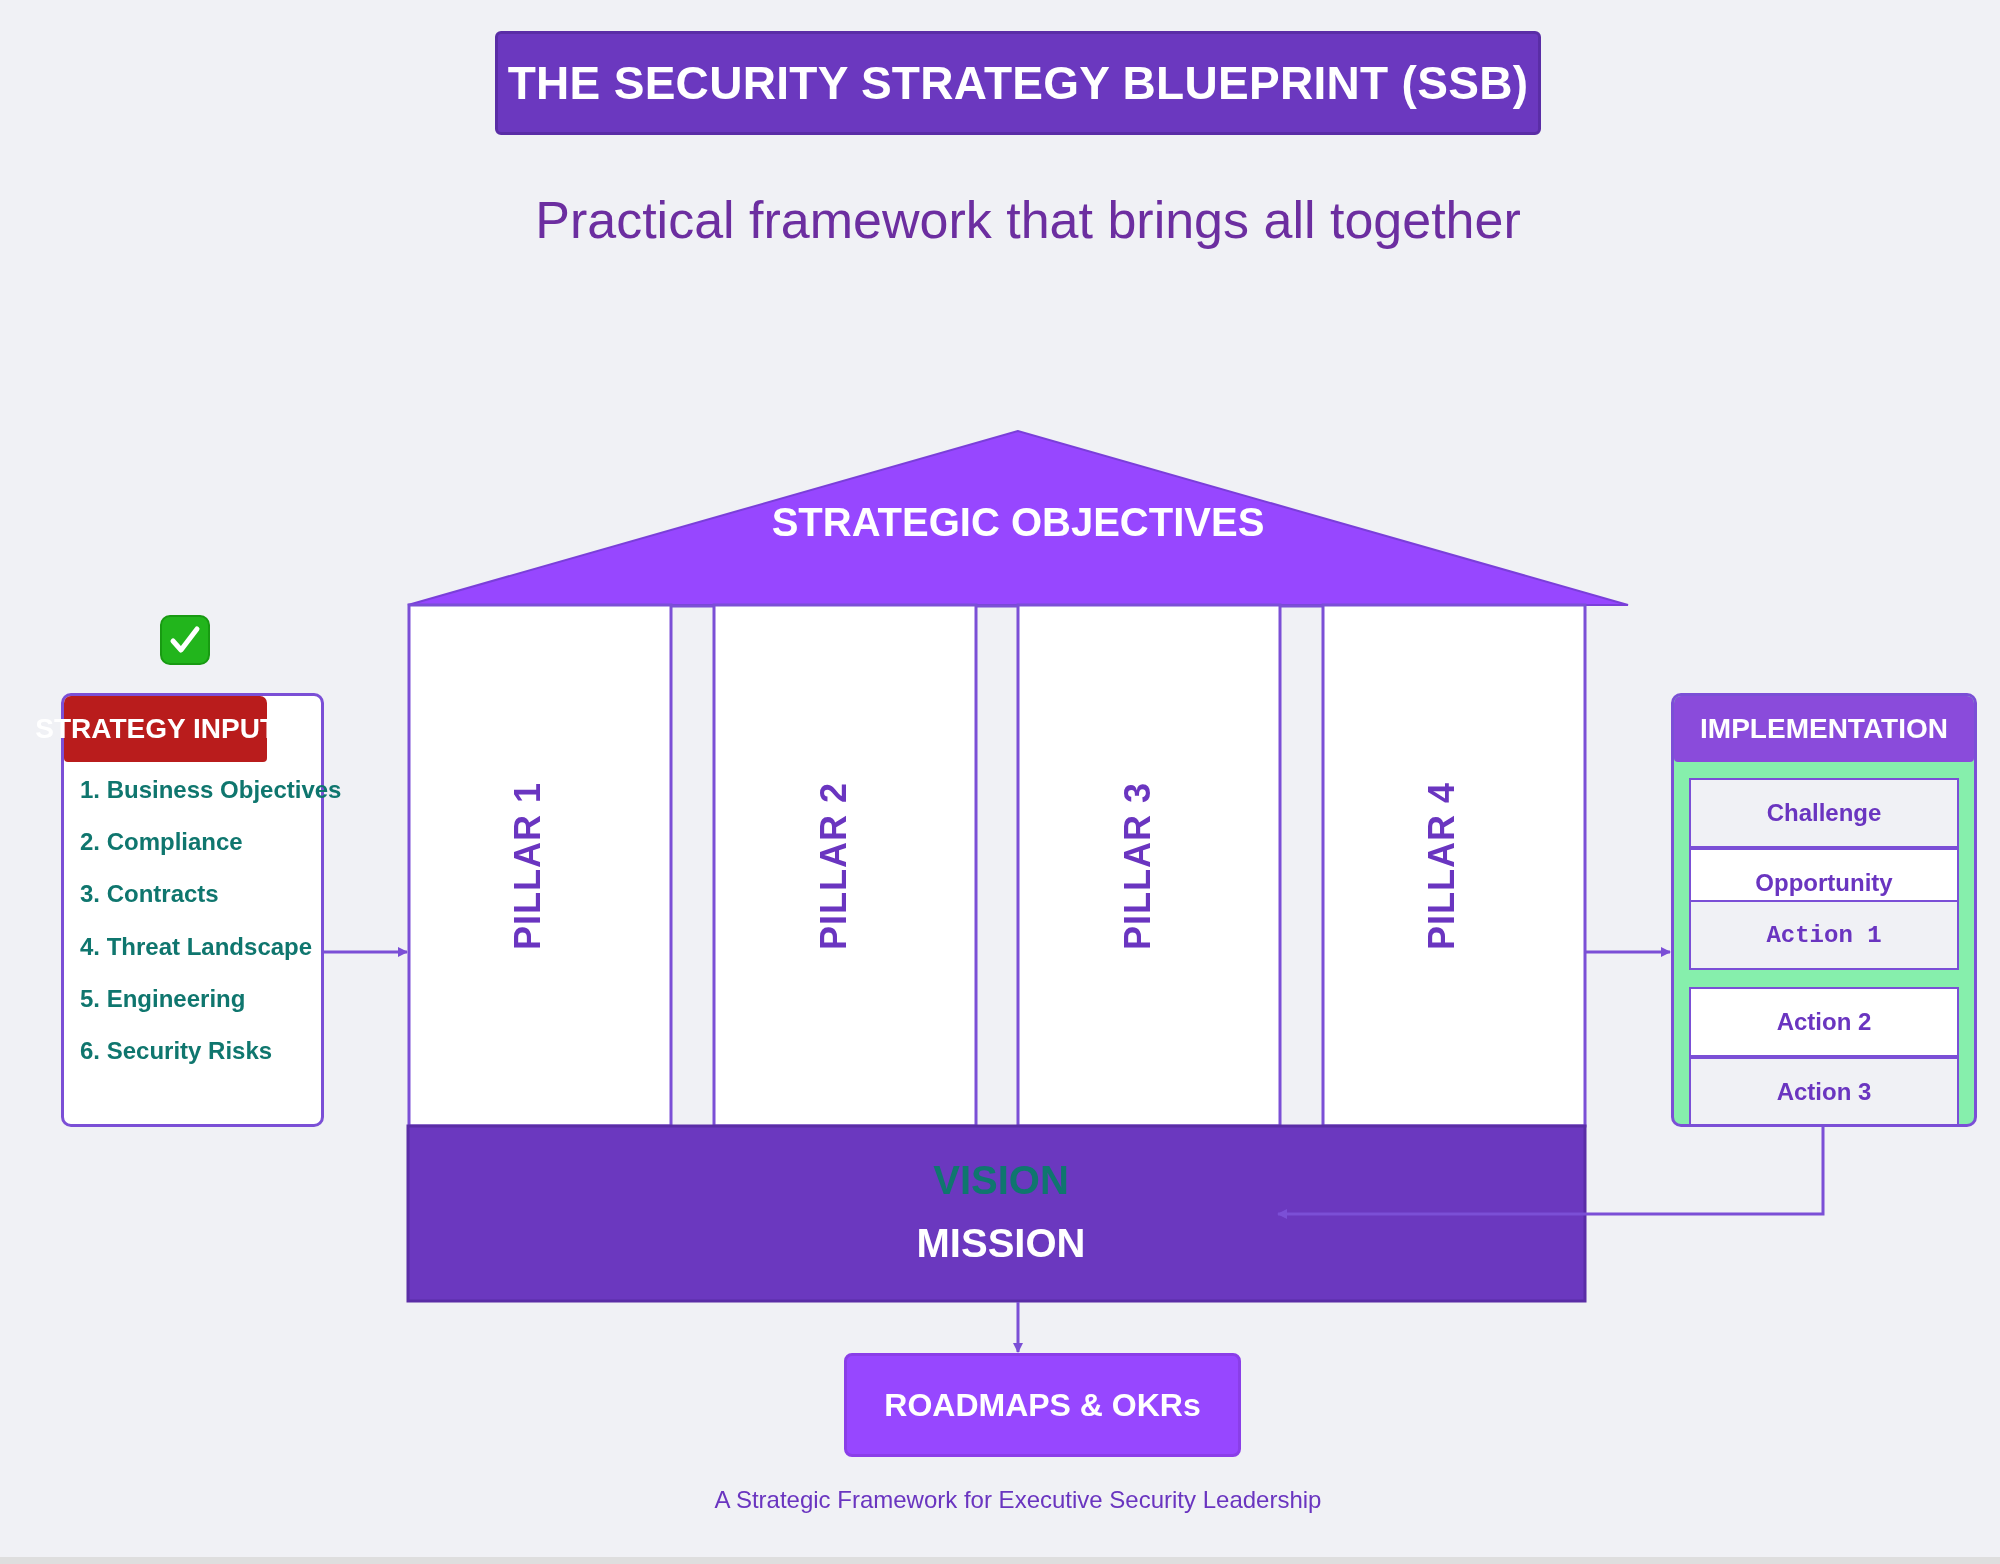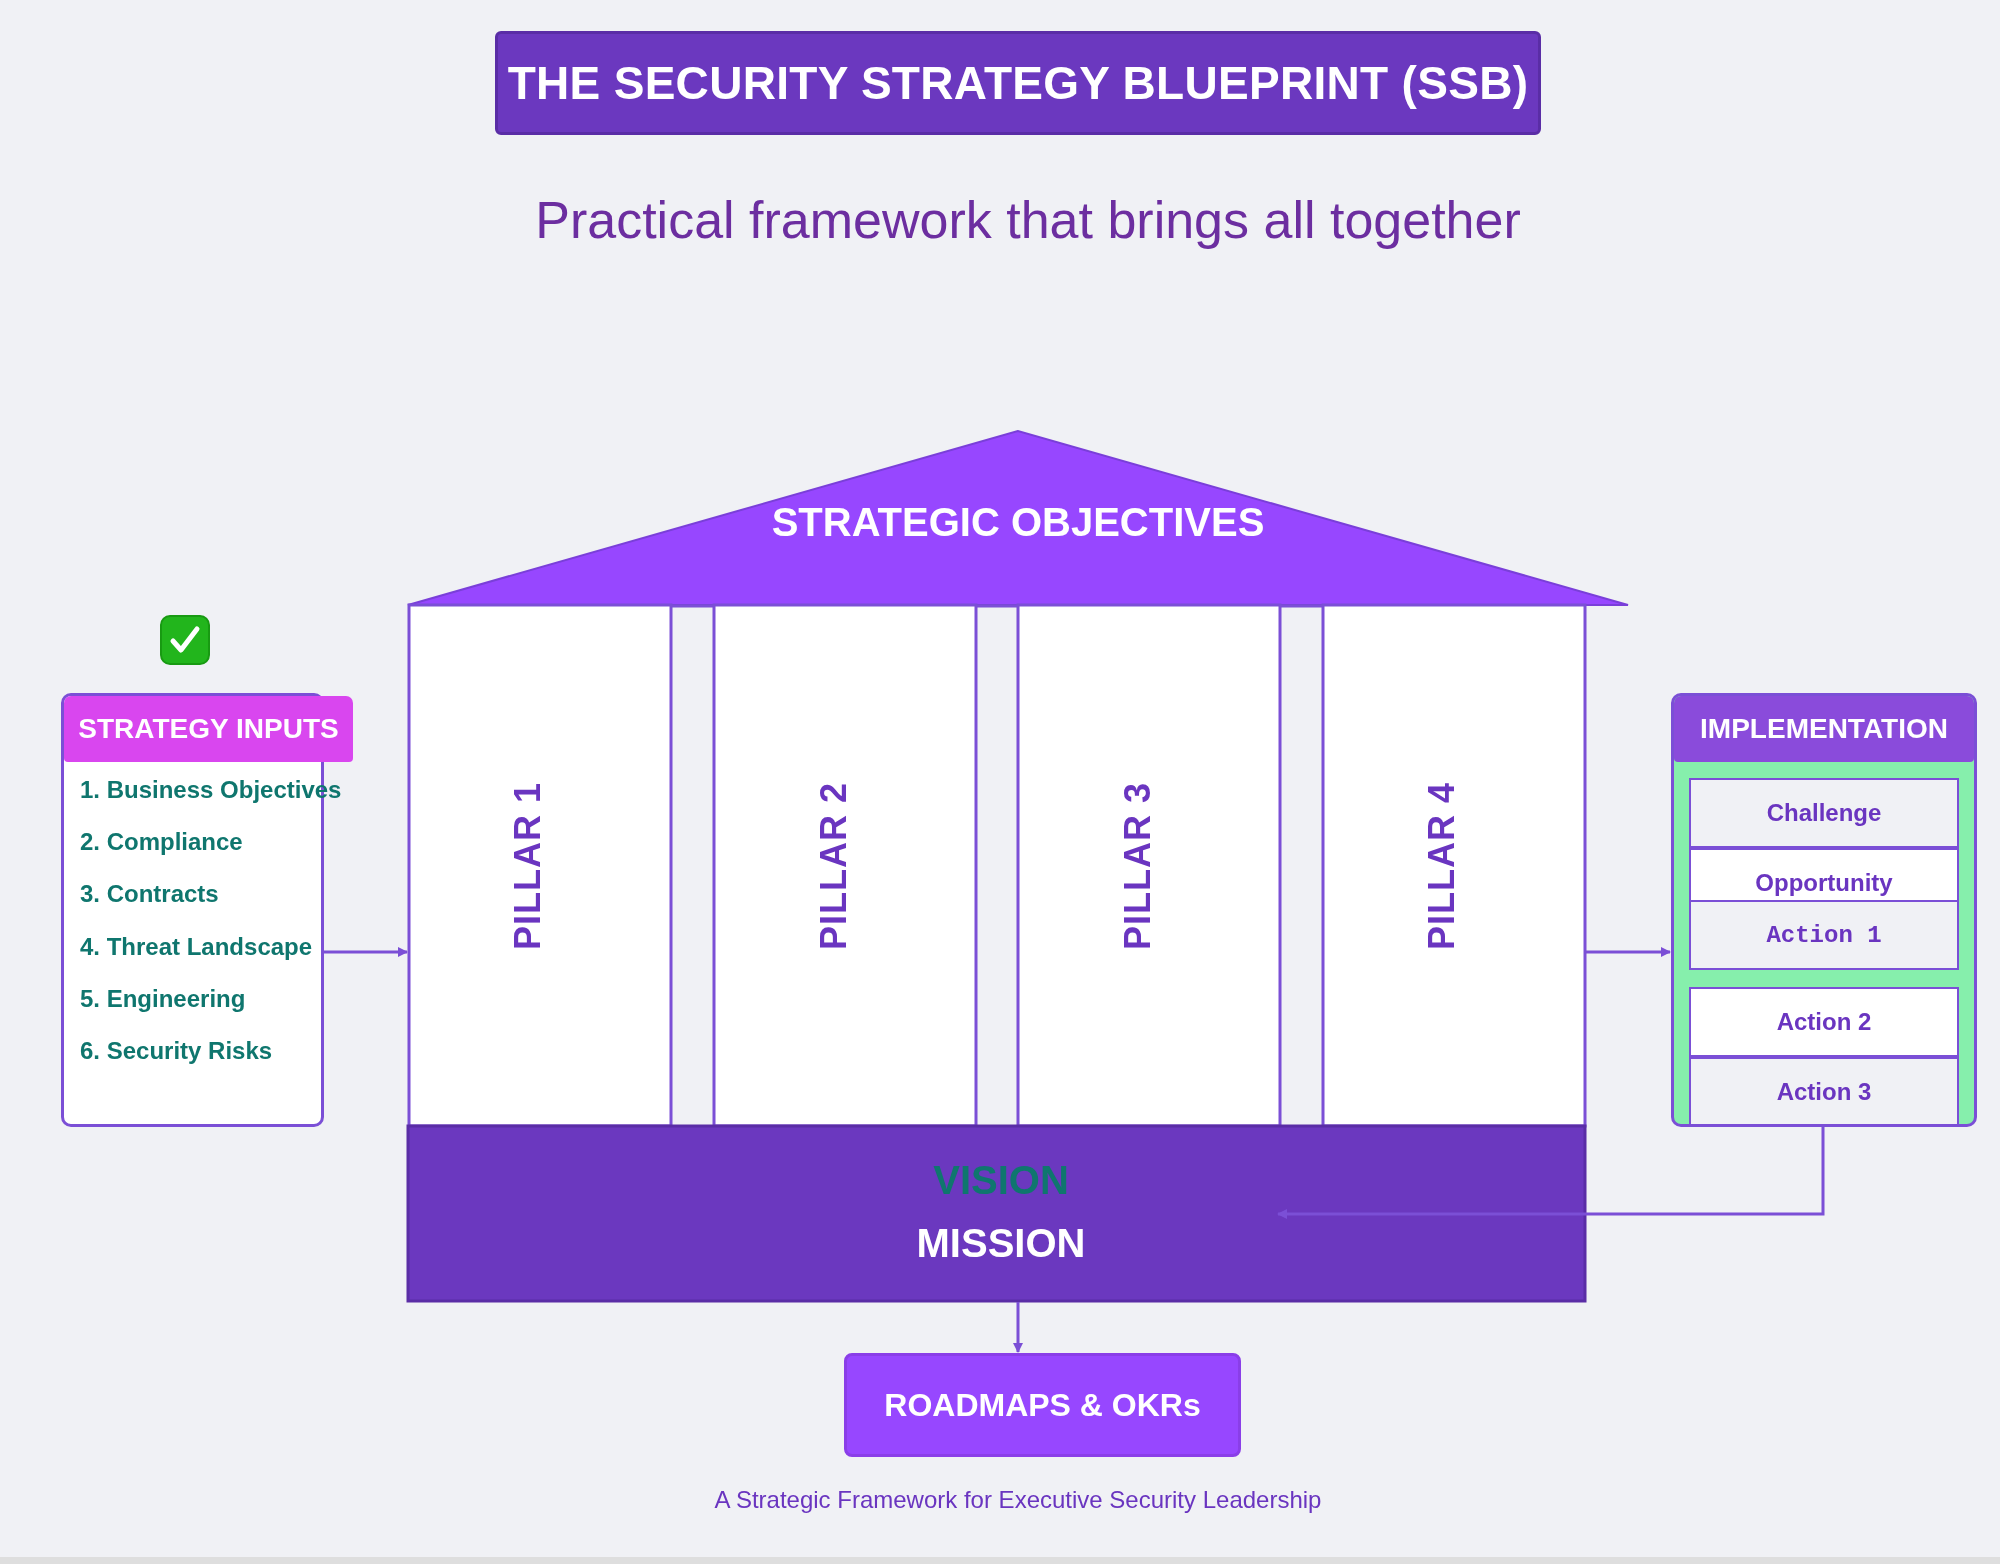--- a/index.html
+++ b/index.html
@@ -6,21 +6,21 @@
   body{width:2000px;height:1564px;background:#f0f1f5;position:relative;overflow:hidden;font-family:"Liberation Sans",sans-serif;}
   .abs{position:absolute;box-sizing:border-box;}
   #title-box{left:495px;top:31px;width:1046px;height:104px;background:#6b38bf;border:3px solid #5a2da6;border-radius:6px;display:flex;align-items:center;justify-content:center;color:#fff;font-weight:bold;font-size:46px;letter-spacing:0.3px;}
   #subtitle{left:0;top:190px;width:2056px;text-align:center;color:#6c2ea0;font-size:52px;}
   svg#diagram{position:absolute;left:0;top:0;}
   .pillar-label{position:absolute;color:#6a35c0;font-weight:bold;font-size:36px;white-space:nowrap;transform:translate(-50%,-50%) rotate(-90deg);letter-spacing:1px;}
   #roof-label{left:408px;top:500px;width:1220px;text-align:center;color:#fff;font-weight:bold;font-size:40px;}
   #vision-label{left:408px;top:1158px;width:1186px;text-align:center;color:#0f766e;font-weight:bold;font-size:40px;}
   #mission-label{left:408px;top:1221px;width:1186px;text-align:center;color:#fff;font-weight:bold;font-size:40px;}
   #inputs-box{left:61px;top:693px;width:263px;height:434px;background:#fff;border:3px solid #7b4fd6;border-radius:10px;overflow:visible;}
-  #inputs-header{left:0;top:0;width:289px;height:66px;background:#d946ef;border-radius:7px 7px 4px 4px;color:#fff;font-weight:bold;font-size:28px;display:flex;align-items:center;justify-content:center;white-space:nowrap;}
+  #inputs-header{left:0;top:0;width:203px;height:66px;background:#b91c1c;border-radius:7px 7px 4px 4px;color:#fff;font-weight:bold;font-size:28px;display:flex;align-items:center;justify-content:center;white-space:nowrap;}
   .input-item{position:absolute;left:16px;color:#0f766e;font-weight:bold;font-size:24px;white-space:nowrap;}
   #impl-box{left:1671px;top:693px;width:306px;height:434px;background:#86efac;border:3px solid #7b4fd6;border-radius:10px;}
   #impl-header{left:0;top:0;width:300px;height:66px;background:#8a4bdb;border-radius:7px 7px 4px 4px;color:#fff;font-weight:bold;font-size:28px;display:flex;align-items:center;justify-content:center;}
   .impl-row{position:absolute;left:15px;width:270px;height:70px;border:2px solid #7b4fd6;display:flex;align-items:center;justify-content:center;color:#6a35c0;font-weight:bold;font-size:24px;box-sizing:border-box;}
   .impl-row.alt{background:#f0f1f5;}
   .impl-row.white{background:#fff;}
   #roadmap-box{left:844px;top:1353px;width:397px;height:104px;background:#9747ff;border:3px solid #8a3ee8;border-radius:8px;display:flex;align-items:center;justify-content:center;color:#fff;font-weight:bold;font-size:32px;}
   #footer{left:0;top:1486px;width:2036px;text-align:center;color:#6a35c0;font-size:24px;}
   #check-icon{left:160px;top:615px;width:50px;height:50px;background:#22b51c;border-radius:10px;border:2px solid #189a12;display:flex;align-items:center;justify-content:center;}
   #bottom-strip{left:0;top:1557px;width:2000px;height:7px;background:#dedede;}

